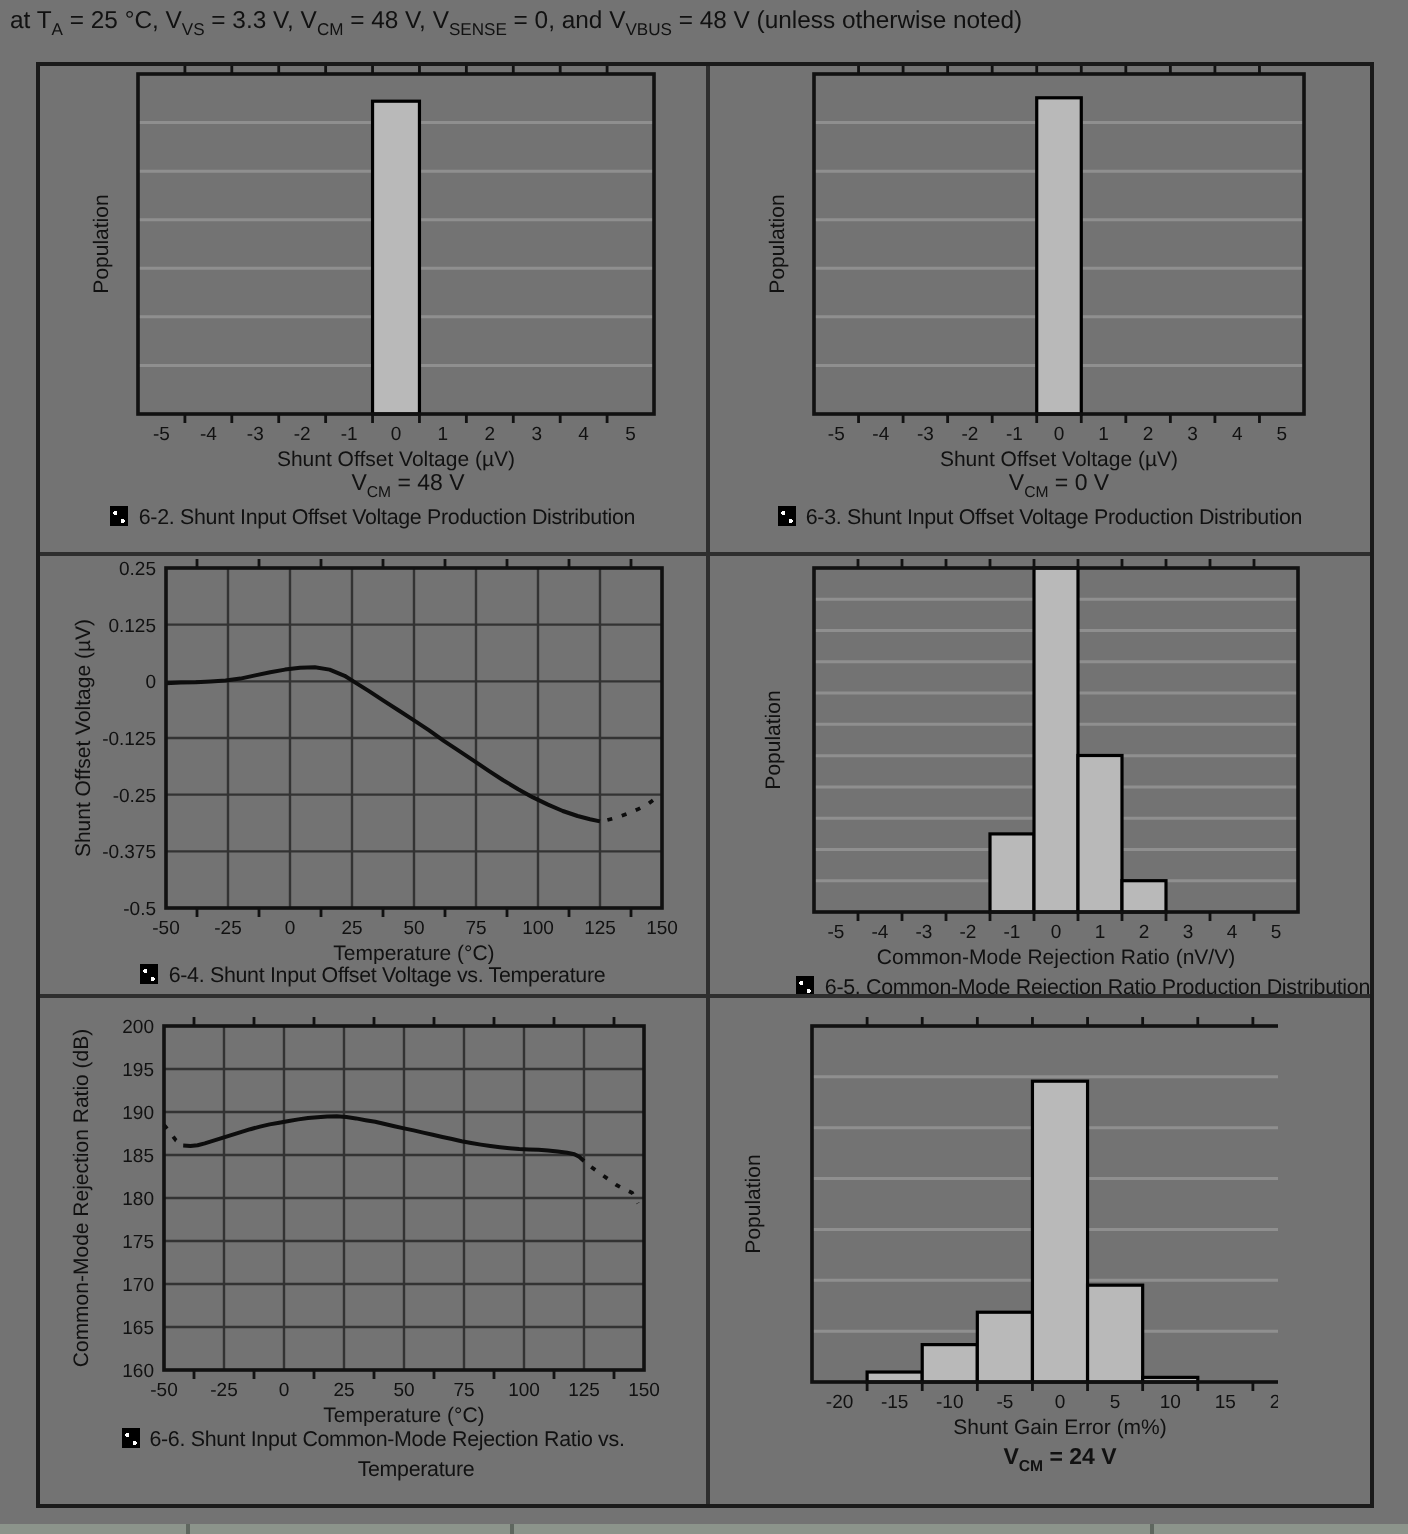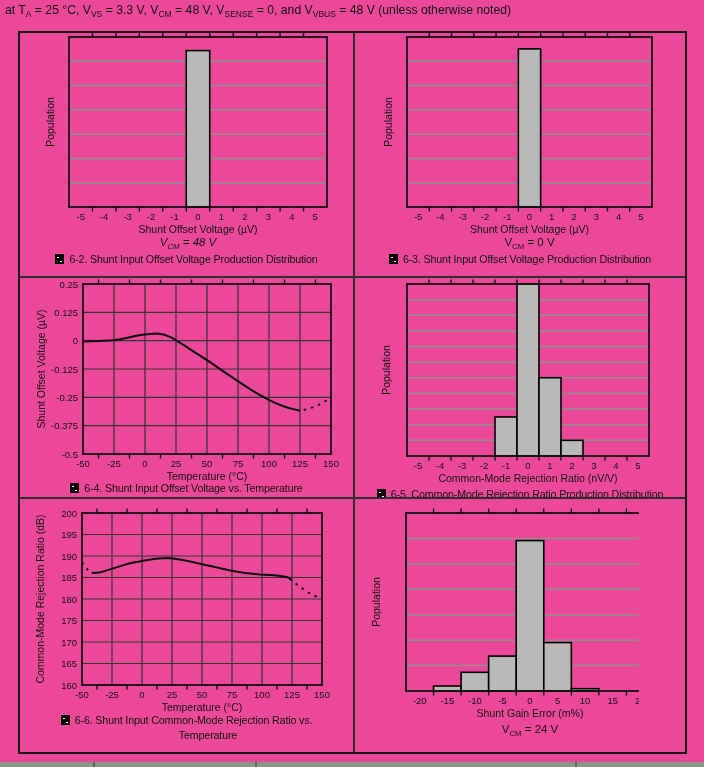--- a/index.html
+++ b/index.html
@@ -1,16 +1,16 @@
 <!DOCTYPE html>
 <html><head>
 <meta charset="utf-8">
 <style>
   html,body{margin:0;padding:0;background:#fff;}
-  .page{position:relative;width:704px;height:767px;background:#ec4899;overflow:hidden;
+  .page{position:relative;width:704px;height:767px;background:#737373;overflow:hidden;
         font-family:"Liberation Sans",sans-serif;color:#111;}
   .header-note{position:absolute;left:5px;top:3px;font-size:12.2px;white-space:nowrap;}
   .header-note sub{font-size:0.7em;}
   .grid{position:absolute;left:18px;top:31px;width:669px;height:723px;
         border:2px solid #1a1a1a;box-sizing:border-box;}
   .vdiv{position:absolute;top:0;bottom:0;left:333px;width:2px;background:#2e2e2e;}
   .hdiv{position:absolute;left:0;right:0;height:2px;background:#2e2e2e;}
   .cell{position:absolute;overflow:hidden;}
   .cond{position:absolute;text-align:center;font-size:11.5px;white-space:nowrap;}
   .cond sub{font-size:0.68em;}
@@ -81,21 +81,21 @@
             <text x="178" y="187" text-anchor="middle" font-size="9.5">0</text>
             <text x="201.45454545454547" y="187" text-anchor="middle" font-size="9.5">1</text>
             <text x="224.9090909090909" y="187" text-anchor="middle" font-size="9.5">2</text>
             <text x="248.36363636363635" y="187" text-anchor="middle" font-size="9.5">3</text>
             <text x="271.8181818181818" y="187" text-anchor="middle" font-size="9.5">4</text>
             <text x="295.27272727272725" y="187" text-anchor="middle" font-size="9.5">5</text>
             <text x="178" y="200" text-anchor="middle" font-size="10.5">Shunt Offset Voltage (µV)</text>
             <text x="34" y="89" text-anchor="middle" font-size="10.5" transform="rotate(-90 34 89)">Population</text>
           </g>
         </svg>
-        <div class="cond" style="left: 39px; width: 258px; top: 203px; font-style: italic;">V<sub>CM</sub> = 48 V</div>
+        <div class="cond" style="left: 55px; width: 258px; top: 203px;">V<sub>CM</sub> = 48 V</div>
         <div class="caption" style="top: 220px;"><span class="fig-icon"></span><span>6-2. Shunt Input Offset Voltage Production Distribution</span></div>
       </div>
     <div class="cell" style="left: 335px; top: 0px; width: 330px; height: 243px;">
         <svg width="330" height="206" style="position: absolute; left: 0px; top: 0px;">
           <g>
             <line x1="52" y1="28.285714285714285" x2="297" y2="28.285714285714285" stroke="#8f8f8f" stroke-width="1.5"></line>
             <line x1="52" y1="52.57142857142857" x2="297" y2="52.57142857142857" stroke="#8f8f8f" stroke-width="1.5"></line>
             <line x1="52" y1="76.85714285714286" x2="297" y2="76.85714285714286" stroke="#8f8f8f" stroke-width="1.5"></line>
             <line x1="52" y1="101.14285714285714" x2="297" y2="101.14285714285714" stroke="#8f8f8f" stroke-width="1.5"></line>
             <line x1="52" y1="125.42857142857143" x2="297" y2="125.42857142857143" stroke="#8f8f8f" stroke-width="1.5"></line>
@@ -260,21 +260,21 @@
             <text x="173" y="191" text-anchor="middle" font-size="9.5">0</text>
             <text x="195" y="191" text-anchor="middle" font-size="9.5">1</text>
             <text x="217" y="191" text-anchor="middle" font-size="9.5">2</text>
             <text x="239" y="191" text-anchor="middle" font-size="9.5">3</text>
             <text x="261" y="191" text-anchor="middle" font-size="9.5">4</text>
             <text x="283" y="191" text-anchor="middle" font-size="9.5">5</text>
             <text x="173" y="204" text-anchor="middle" font-size="10.5">Common-Mode Rejection Ratio (nV/V)</text>
             <text x="35" y="92" text-anchor="middle" font-size="10.5" transform="rotate(-90 35 92)">Population</text>
           </g>
         </svg>
-        <div class="caption" style="top: 210px;"><span class="fig-icon"></span><span>6-5. Common-Mode Rejection Ratio Production Distribution</span></div>
+        <div class="caption" style="top: 210px; text-align: right;"><span class="fig-icon"></span><span>6-5. Common-Mode Rejection Ratio Production Distribution</span></div>
       </div>
     <div class="cell" style="left: 0px; top: 466px; width: 333px; height: 253px;">
         <svg width="333" height="214" style="position: absolute; left: 0px; top: 0px;">
           <g>
             <line x1="92" y1="14" x2="92" y2="186" stroke="#333333" stroke-width="1.2"></line>
             <line x1="122" y1="14" x2="122" y2="186" stroke="#333333" stroke-width="1.2"></line>
             <line x1="152" y1="14" x2="152" y2="186" stroke="#333333" stroke-width="1.2"></line>
             <line x1="182" y1="14" x2="182" y2="186" stroke="#333333" stroke-width="1.2"></line>
             <line x1="212" y1="14" x2="212" y2="186" stroke="#333333" stroke-width="1.2"></line>
             <line x1="242" y1="14" x2="242" y2="186" stroke="#333333" stroke-width="1.2"></line>
@@ -381,21 +381,21 @@
             <text x="147.44444444444446" y="205" text-anchor="middle" font-size="9.5">-5</text>
             <text x="175" y="205" text-anchor="middle" font-size="9.5">0</text>
             <text x="202.55555555555557" y="205" text-anchor="middle" font-size="9.5">5</text>
             <text x="230.11111111111111" y="205" text-anchor="middle" font-size="9.5">10</text>
             <text x="257.6666666666667" y="205" text-anchor="middle" font-size="9.5">15</text>
             <text x="285.22222222222223" y="205" text-anchor="middle" font-size="9.5">20</text>
             <text x="175" y="218" text-anchor="middle" font-size="10.5">Shunt Gain Error (m%)</text>
             <text x="25" y="103" text-anchor="middle" font-size="10.5" transform="rotate(-90 25 103)">Population</text>
           </g>
         </svg>
-        <div class="cond" style="left: 51px; width: 248px; top: 224px;">V<sub>CM</sub> = 24 V</div>
+        <div class="cond" style="left: 51px; width: 248px; top: 224px; font-weight: bold;">V<sub>CM</sub> = 24 V</div>
       </div>
   </div>
 
   <div class="bottom-bar" style="background: rgb(140, 148, 139);">
     <i class="sep" style="left: 93px; background: rgb(95, 103, 95);"></i>
     <i class="sep" style="left: 255px; background: rgb(95, 103, 95);"></i>
     <i class="sep" style="left: 575px; background: rgb(95, 103, 95);"></i>
   </div>
 </div>
 

